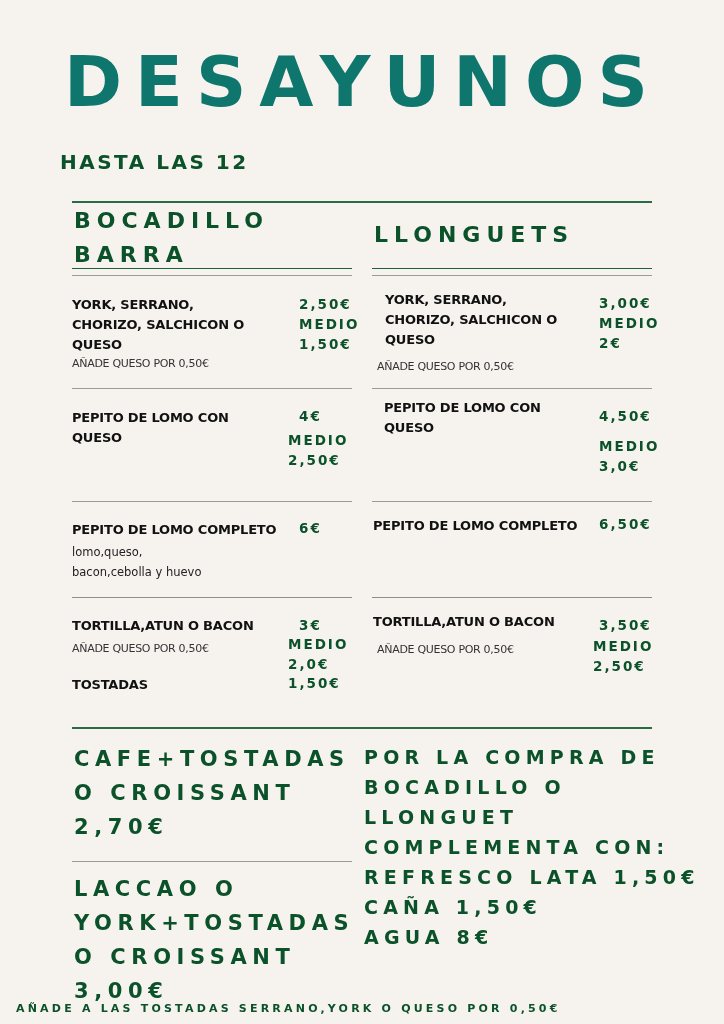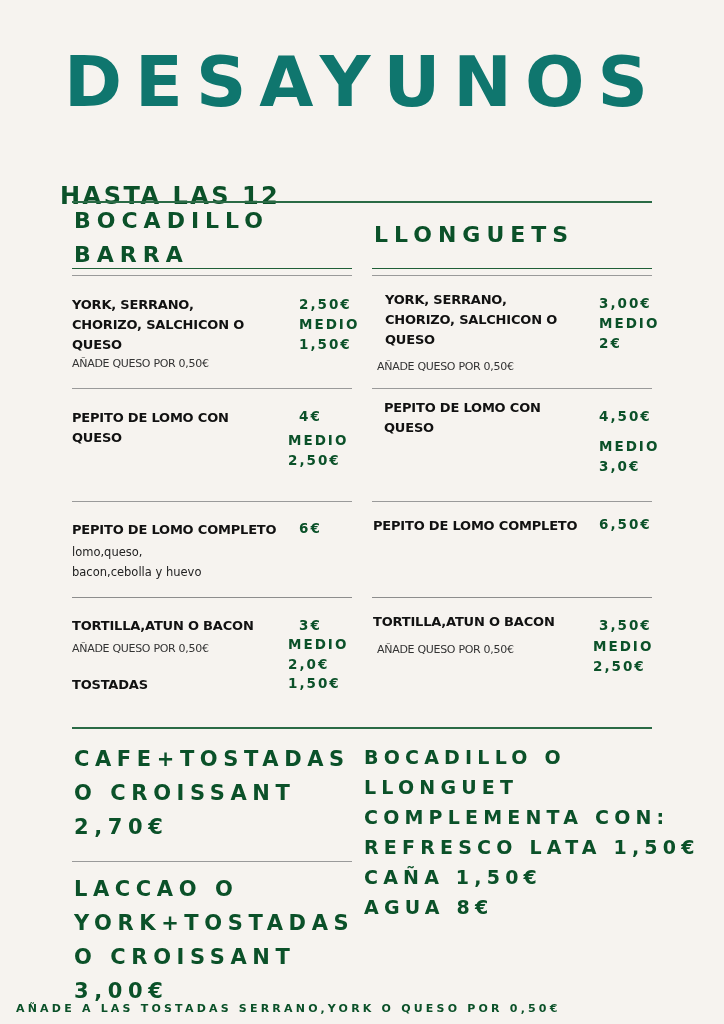--- a/index.html
+++ b/index.html
@@ -12,23 +12,22 @@
   .abs { position: absolute; }
 
   .title {
     left: 64px; top: 42px;
     font-family: "DejaVu Sans", sans-serif; font-weight: bold;
     font-size: 70px; letter-spacing: 13px; line-height: 80px;
     color: #0f766e;
   }
   .subtitle {
     left: 60px; top: 150px;
-    font-size: 24px; letter-spacing: 2.5px; font-weight: bold;
+    font-size: 20px; letter-spacing: 2.5px; font-weight: bold;
     color: #0b5129;
-    margin-top: 32px;
   }
   .hline { position: absolute; height: 0; }
   .hl-green { border-top: 2px solid #2a6a45; }
   .hl-dark { border-top: 1.5px solid #1f5f37; }
   .hl-gray { border-top: 1.5px solid #9a9a9a; }
   .hl-thin { border-top: 1px solid #8d8d8d; }
 
   .sec-head {
     font-weight: bold; color: #0b5129;
     font-size: 22px; letter-spacing: 6px; line-height: 34px;
@@ -169,20 +168,21 @@
 </div>
 <div class="hline hl-gray" style="left:72px; top:861px; width:280px;"></div>
 <div class="abs combo" style="left:74px; top:872px;">
   <div>LACCAO O</div>
   <div>YORK+TOSTADAS</div>
   <div>O CROISSANT</div>
   <div>3,00€</div>
 </div>
 
 <div class="abs promo" style="left:364px; top:742px;">
+  <div>POR LA COMPRA DE</div>
   <div>BOCADILLO O</div>
   <div>LLONGUET</div>
   <div>COMPLEMENTA CON:</div>
   <div>REFRESCO LATA 1,50€</div>
   <div>CAÑA 1,50€</div>
   <div>AGUA 8€</div>
 </div>
 
 <div class="abs footer">AÑADE A LAS TOSTADAS SERRANO,YORK O QUESO POR 0,50€</div>
 

